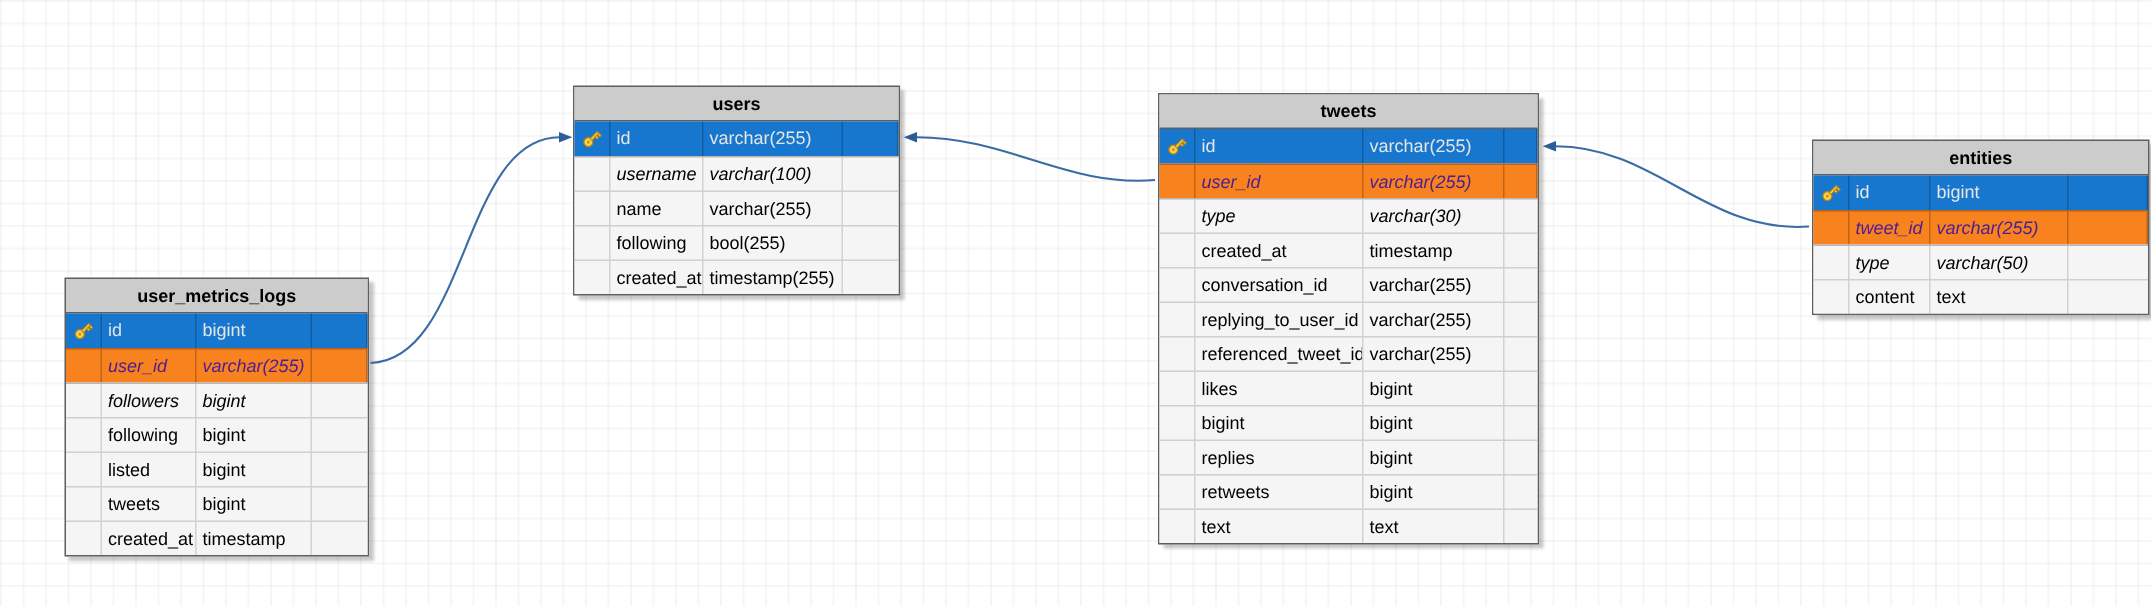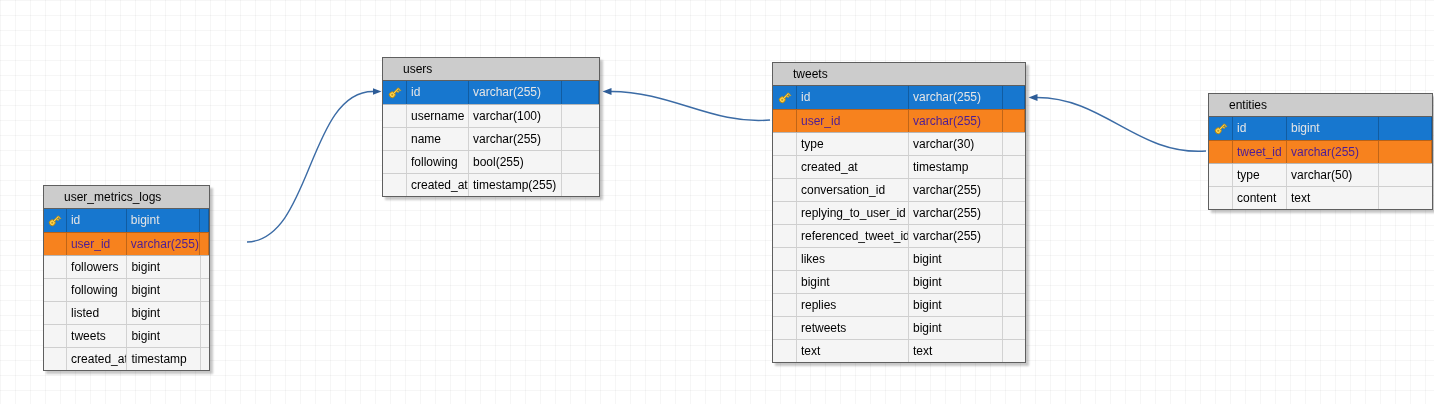--- a/index.html
+++ b/index.html
@@ -28,31 +28,31 @@
     background:var(--row-bg);
     border:1px solid var(--table-border);
     box-shadow:3px 3px 2px rgba(0,0,0,0.22);
     font-size:12px;color:#000;
     box-sizing:border-box;
   }
   .thead{
     height:23px;line-height:22px;box-sizing:border-box;
     background:var(--header-bg);
     border-bottom:1px solid var(--table-border);
-    font-weight:normal;padding:0 20px;
-    white-space:nowrap;overflow:hidden;
+    font-weight:bold;padding:0 20px;
+    white-space:nowrap;overflow:hidden;text-align:center;
   }
   .tr{
     display:flex;height:23px;line-height:22px;box-sizing:border-box;
     background:var(--row-bg);color:#000;
   }
   .tr + .tr{border-top:1px solid #cfcfcf;}
   .tr.pk{background:var(--pk-row);color:#e5e5e5;}
   .tr.fk{background:var(--fk-row);color:#4c1d95;}
-  .tr.pk + .tr, .tr + .tr.pk, .tr.fk + .tr, .tr + .tr.fk{border-top:1px solid rgba(0,0,0,0.25);}
+  .tr.pk + .tr, .tr + .tr.pk, .tr.fk + .tr, .tr + .tr.fk{border-top:1px solid rgba(0,0,0,0.25);font-style:italic;}
   .td{
     box-sizing:border-box;padding:0 4px;
     white-space:nowrap;overflow:hidden;
     border-right:1px solid rgba(0,0,0,0.14);
   }
   .tr.pk .td,.tr.fk .td{border-right:1px solid rgba(0,0,0,0.22);}
   .td.c-icon{display:flex;align-items:center;justify-content:center;padding:0 2px;}
   .td.c-end{flex:1;border-right:none;}
   
   .t0 .c-icon{width:24px;} .t0 .c-name{width:63px;} .t0 .c-type{width:77px;}
@@ -63,21 +63,21 @@
   .overlay{position:absolute;left:0;top:0;pointer-events:none;}
   .overlay path.rel{stroke:var(--connector);stroke-width:1.4;fill:none;}
   #arrowhead-marker path{fill:var(--arrowhead);}
   .key-icon svg{display:block;}
 </style>
 </head>
 <body>
 
 <div class="canvas">
 
-  <div class="table t0" style="left:43px;top:185px;width:167px;">
+  <div class="table t0" style="left:43px;top:185px;width:203px;">
     <div class="thead"><span>user_metrics_logs</span></div>
     <div class="tr pk">
       <div class="td c-icon">
           <span class="key-icon">
         <svg width="15" height="15" viewBox="0 0 16 16">
               <g transform="rotate(-45 8 8)">
                 <circle cx="4.6" cy="8" r="3.1" fill="#ffd24d" stroke="#b8860b" stroke-width="1"></circle>
                 <circle cx="4.6" cy="8" r="1.1" fill="#8a6d00" opacity="0.55"></circle>
                 <rect x="7.2" y="7.1" width="7.2" height="1.8" fill="#ffd24d" stroke="#b8860b" stroke-width="0.7"></rect>
                 <rect x="10.6" y="8.6" width="1.4" height="2.2" fill="#ffd24d" stroke="#b8860b" stroke-width="0.7"></rect>

